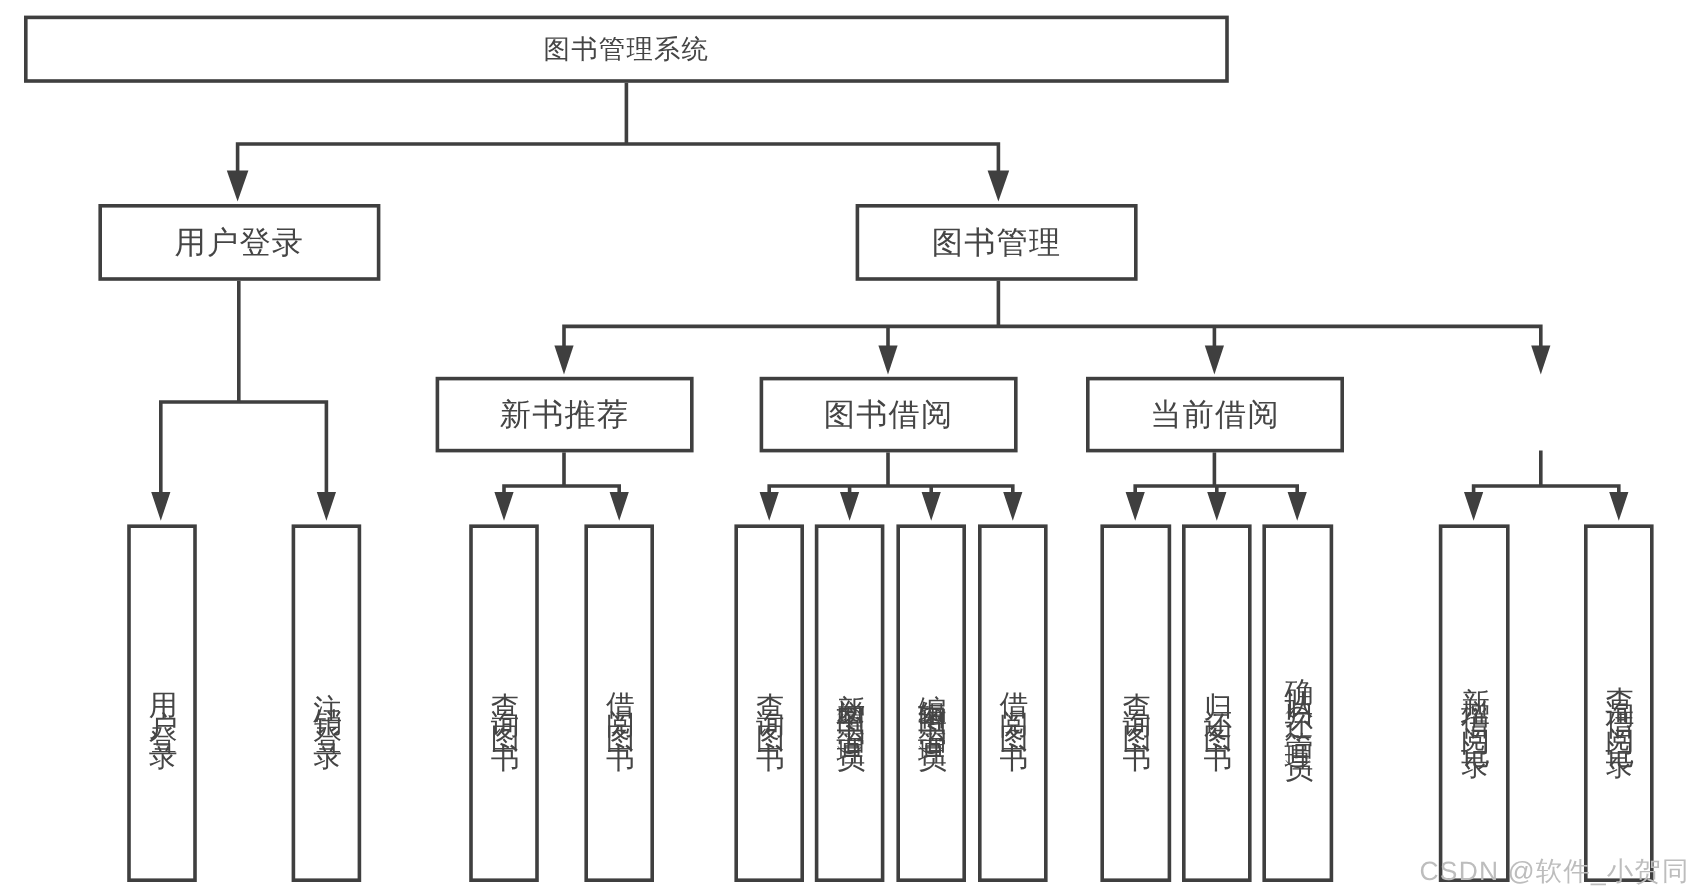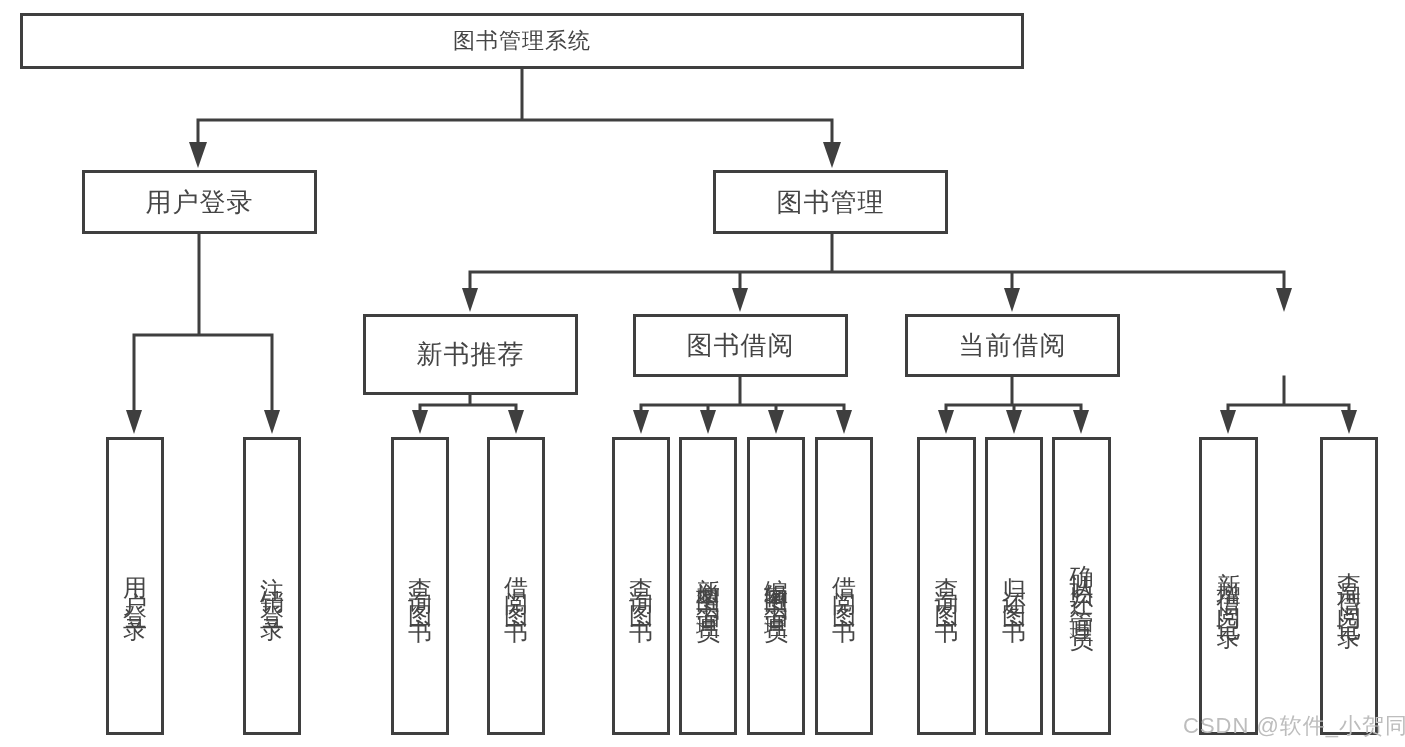--- a/index.html
+++ b/index.html
@@ -76,21 +76,21 @@
     <span class="root-label">图书管理系统</span>
   </div>
 
   <div class="box" style="left:82px;top:170px;width:235px;height:64px">
     <span class="hlabel">用户登录</span>
   </div>
   <div class="box" style="left:713px;top:170px;width:235px;height:64px">
     <span class="hlabel">图书管理</span>
   </div>
 
-  <div class="box" style="left:363px;top:314px;width:215px;height:81px">
+  <div class="box" style="left:363px;top:314px;width:215px;height:63px">
     <span class="hlabel">新书推荐</span>
   </div>
   <div class="box" style="left:633px;top:314px;width:215px;height:63px">
     <span class="hlabel">图书借阅</span>
   </div>
   <div class="box" style="left:905px;top:314px;width:215px;height:63px">
     <span class="hlabel">当前借阅</span>
   </div>
 
   <div class="box leaf ls4" style="left:106px;top:437px;width:58px;height:298px">

